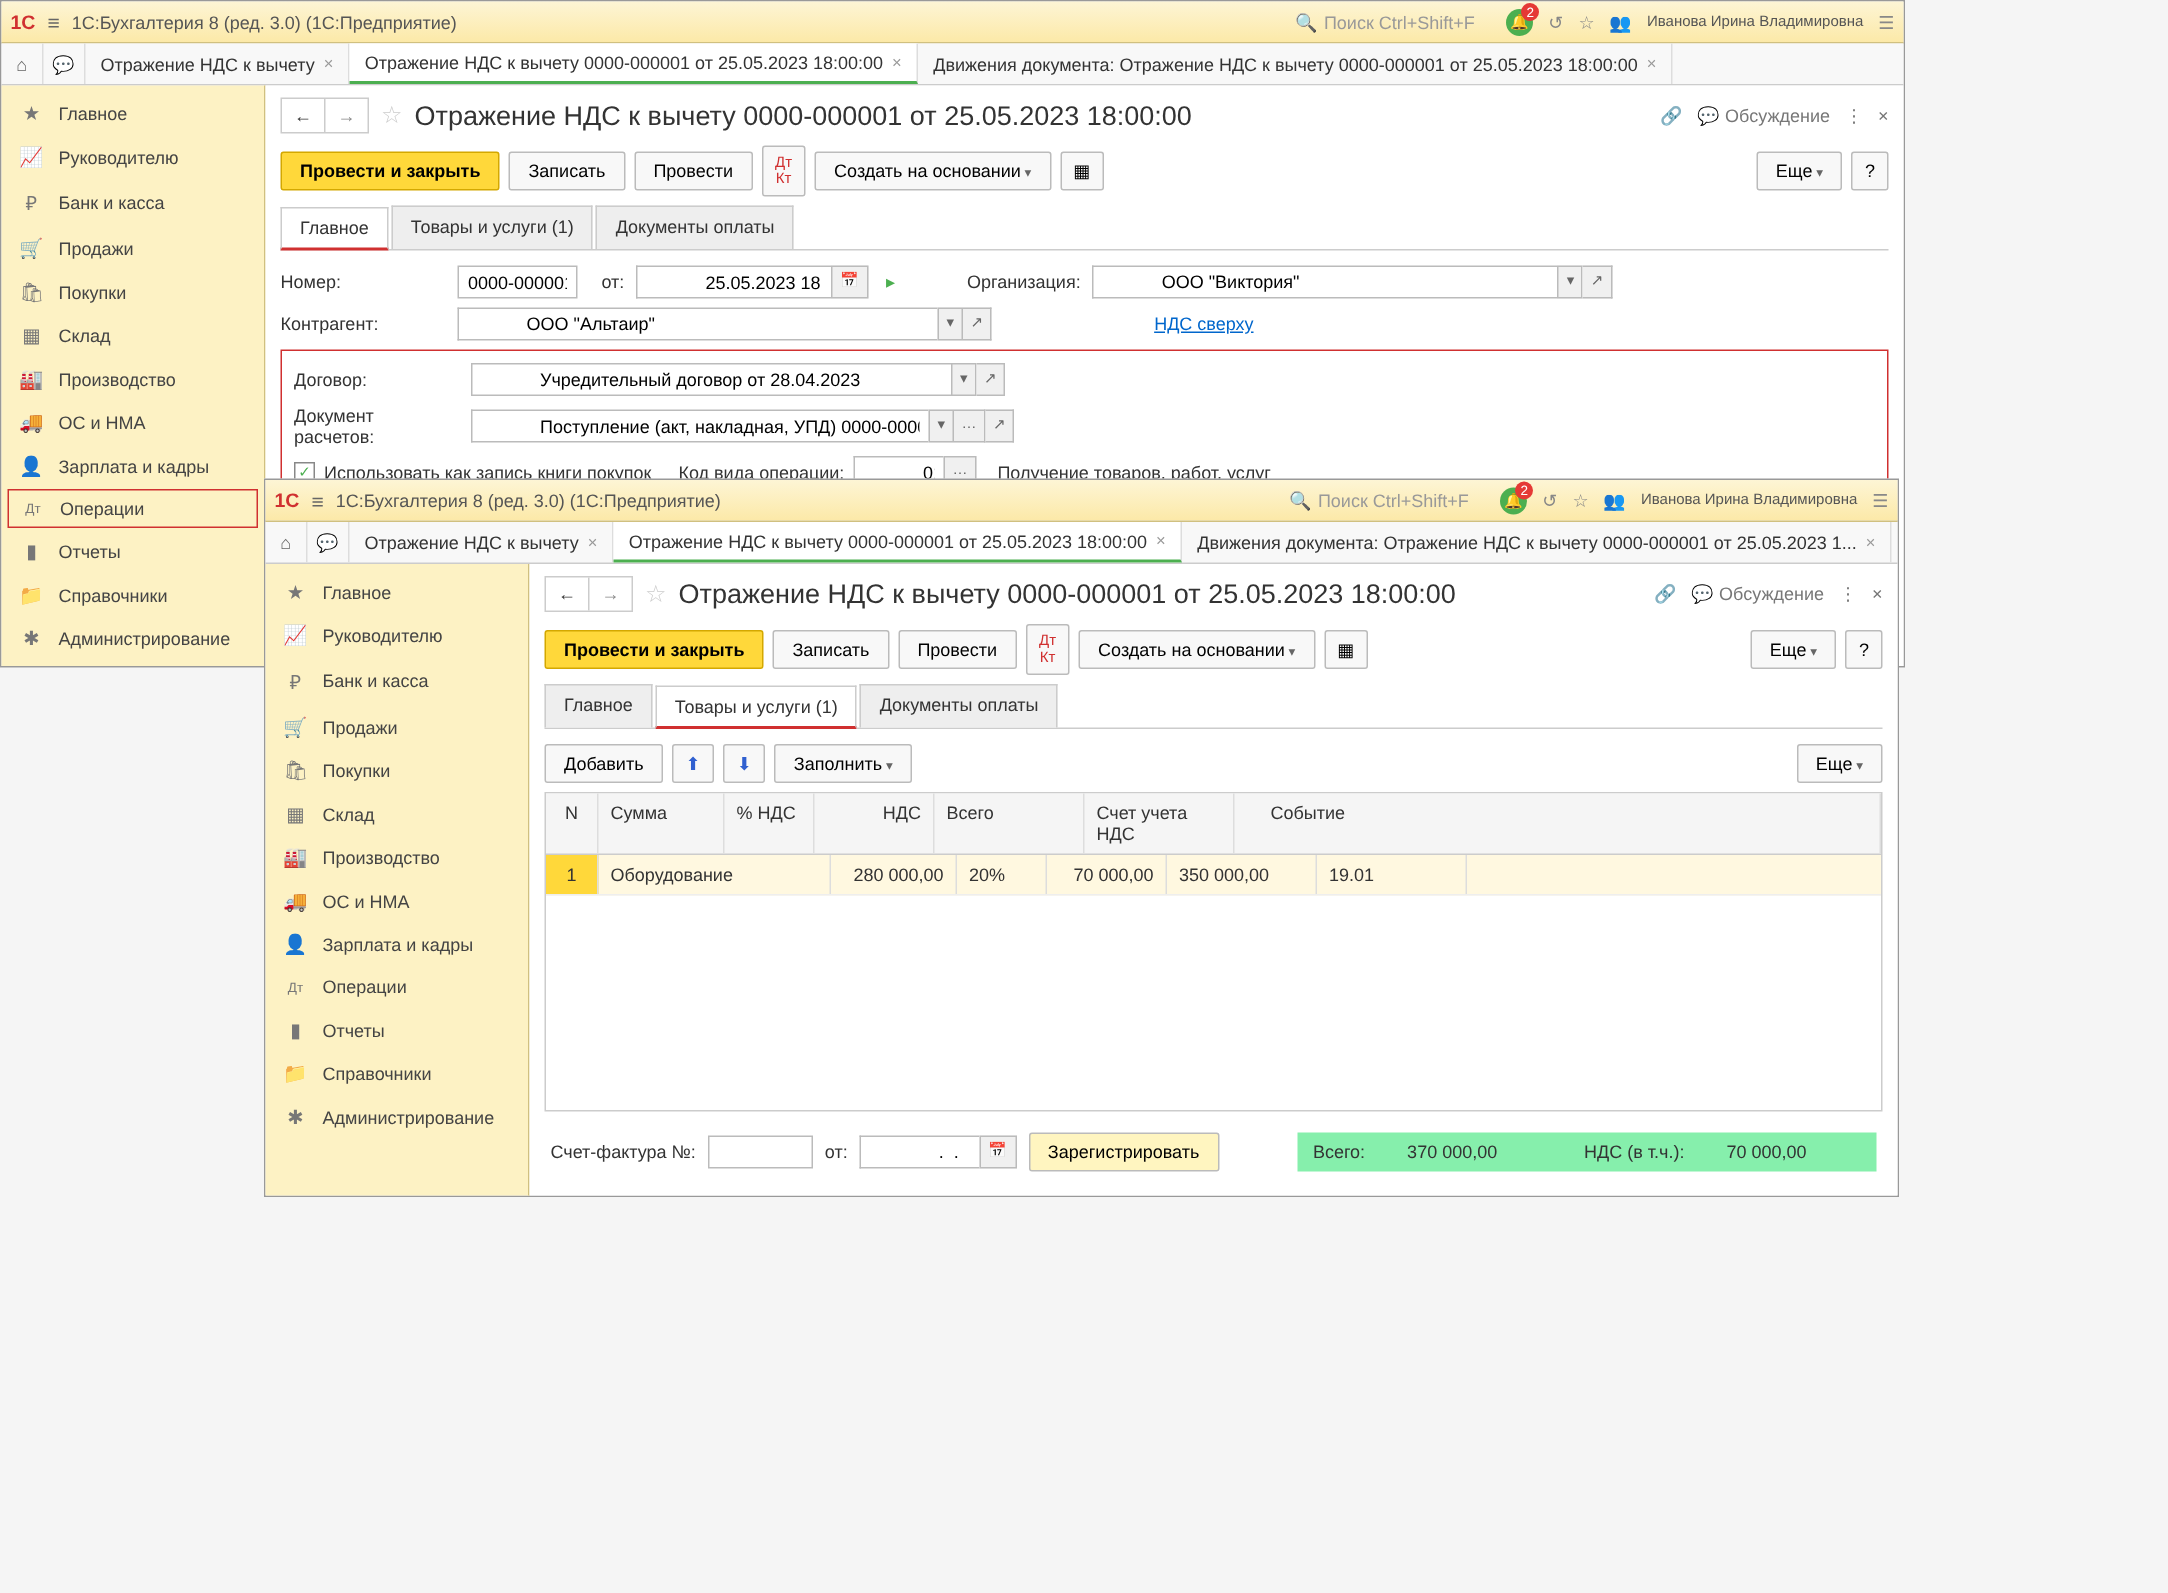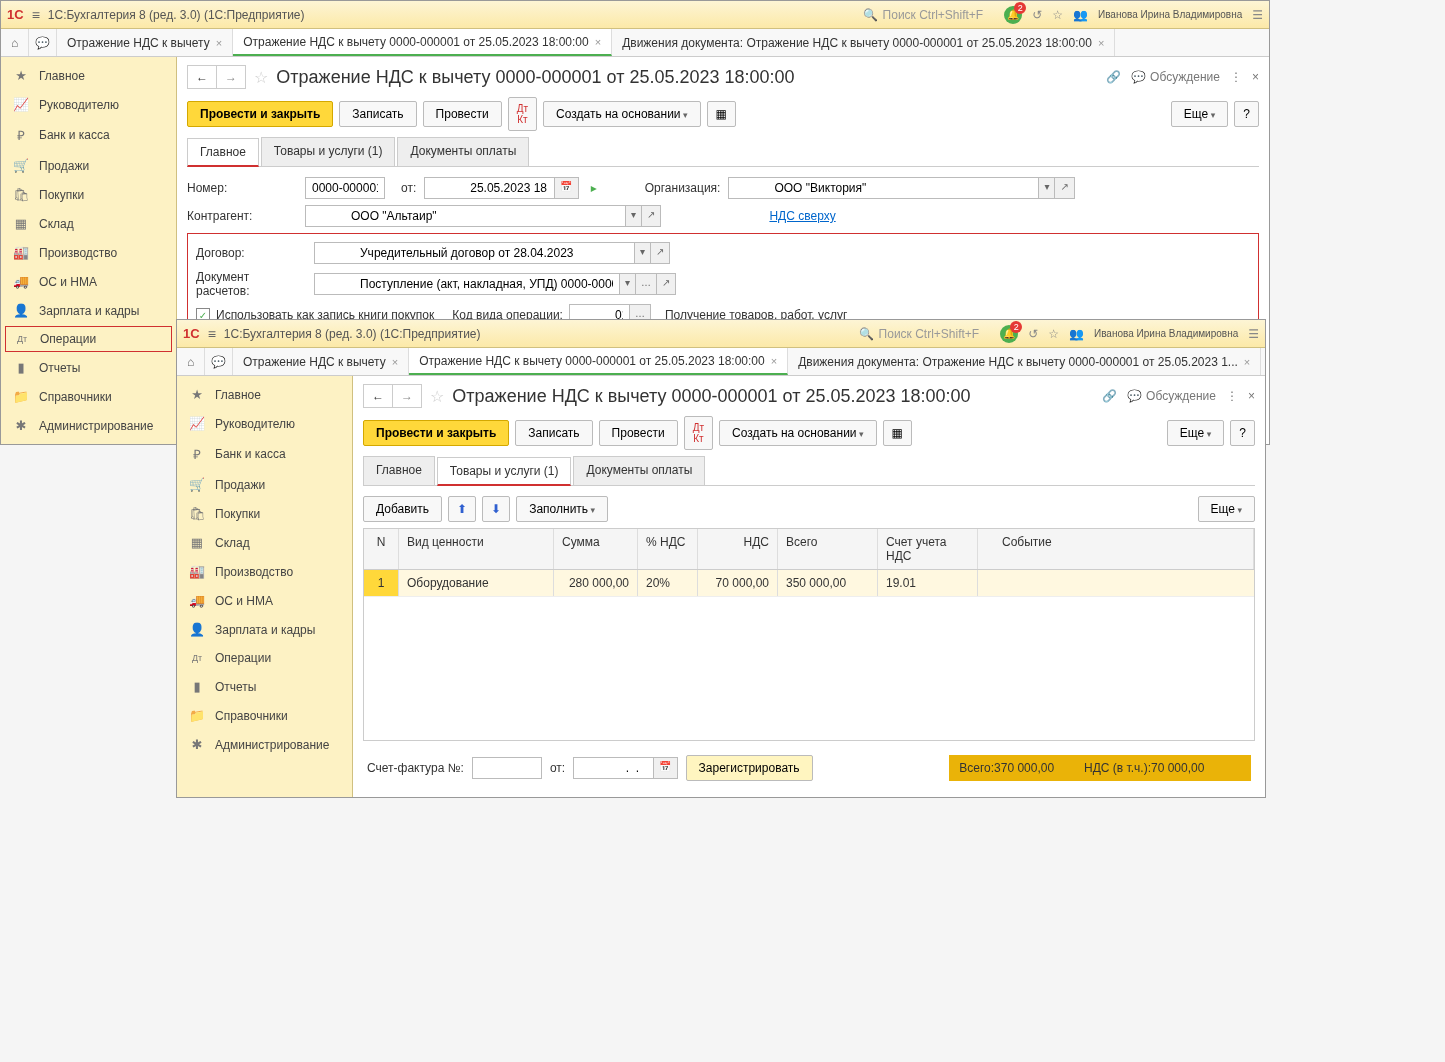--- a/index.html
+++ b/index.html
@@ -74,21 +74,21 @@
 .col-sum { width: 84px; text-align: right; }
 .col-vat { width: 60px; }
 .col-vatsum { width: 80px; text-align: right; }
 .col-total { width: 100px; }
 .col-acc { width: 100px; }
 .col-event { flex: 1; margin-left: 16px; }
 .row-num { background: #ffd83a; }
 
 .table-body-area { height: 170px; overflow: auto; }
 .footer-bar { display: flex; align-items: center; gap: 8px; padding: 8px 4px; margin-top: 6px; }
-.footer-totals { margin-left: auto; display: flex; gap: 0; align-items: center; background: #eab308; padding: 6px 10px; }
+.footer-totals { margin-left: auto; display: flex; gap: 28px; align-items: center; background: #86efac; padding: 6px 10px; }
 .total-val { font-weight: normal; min-width: 90px; }
 </style>
 </head>
 <body>
 
 <div class="window" style="width:1270px">
   <div class="titlebar">
     <span class="logo">1C</span>
     <span class="hamburger">≡</span>
     <span class="app-title">1С:Бухгалтерия 8 (ред. 3.0)  (1С:Предприятие)</span>
@@ -423,21 +423,20 @@
         <button class="btn btn-icon" style="color:#3060d0">⬇</button>
         <button class="btn btn-drop">Заполнить</button>
         <div class="toolbar-right">
           <button class="btn btn-drop">Еще</button>
         </div>
       </div>
 
       <div class="table">
         <div class="table-head">
           <div class="th col-n">N</div>
-          <div class="th col-type">Вид ценности</div>
           <div class="th col-sum" style="text-align:left">Сумма</div>
           <div class="th col-vat">% НДС</div>
           <div class="th col-vatsum" style="text-align:right">НДС</div>
           <div class="th col-total" style="text-align:left">Всего</div>
           <div class="th col-acc">Счет учета НДС</div>
           <div class="th col-event">Событие</div>
         </div>
         <div class="table-body-area">
           <div class="table-row">
             <div class="td col-n row-num">1</div>

